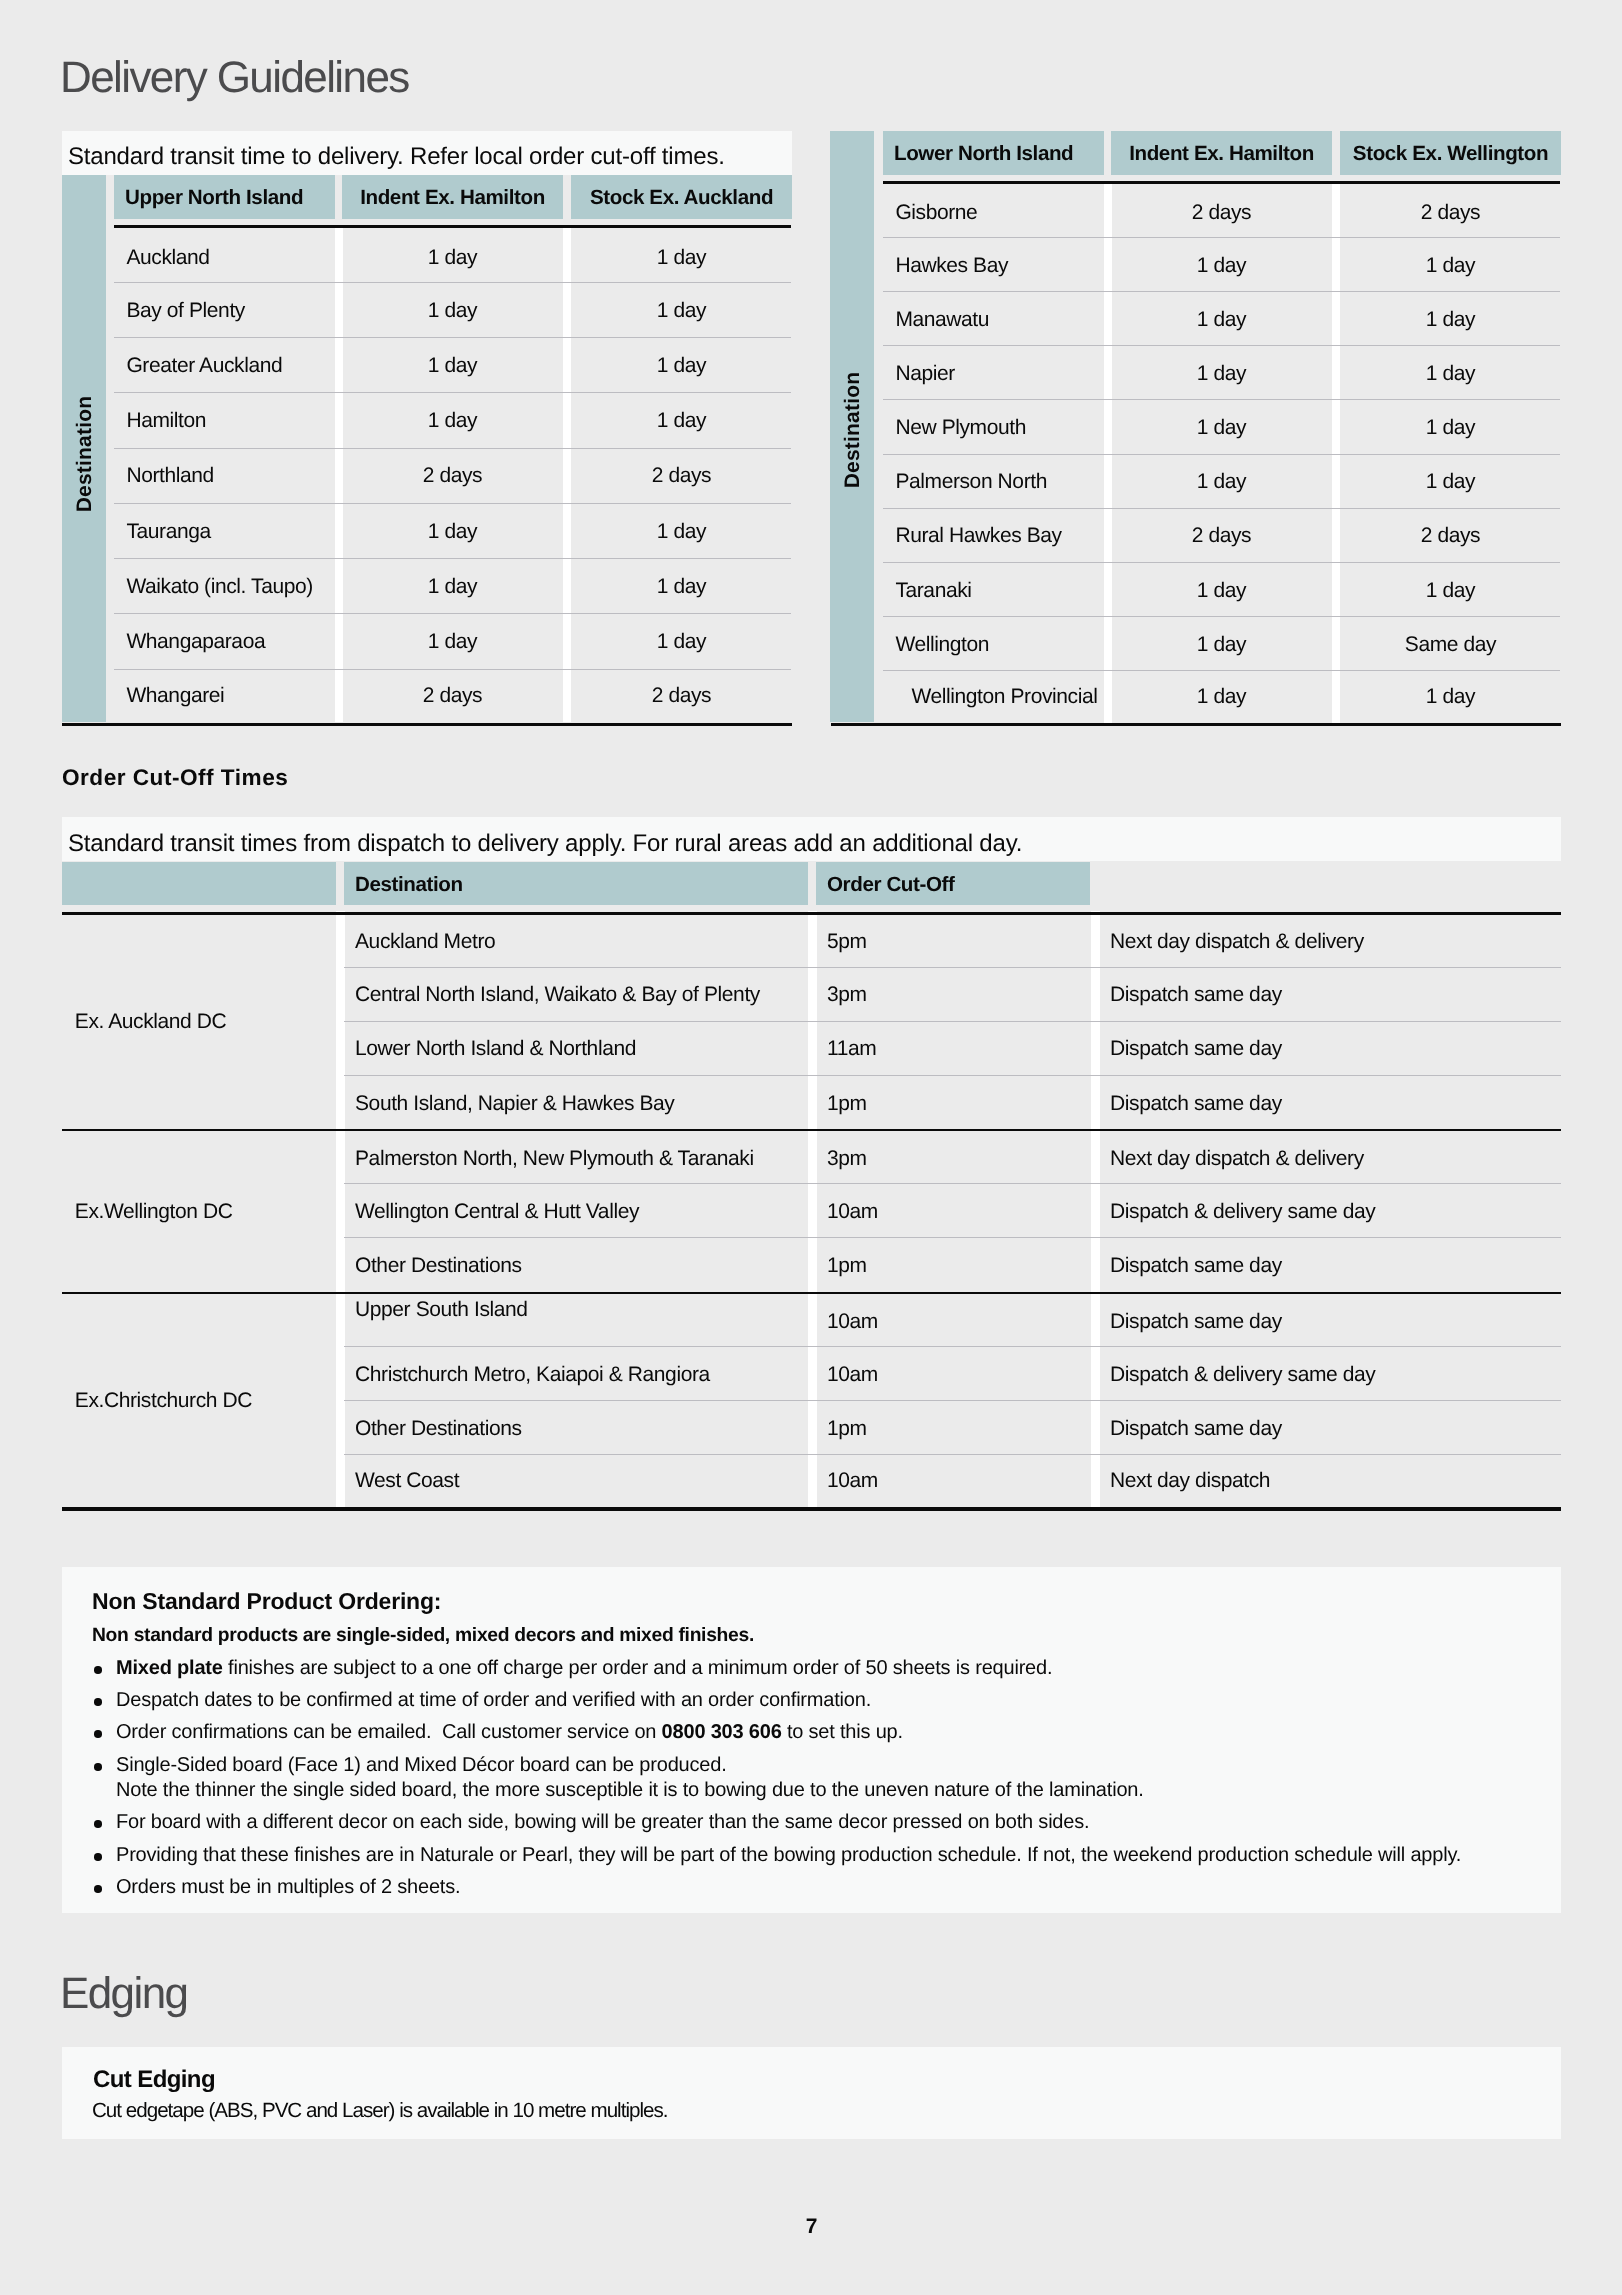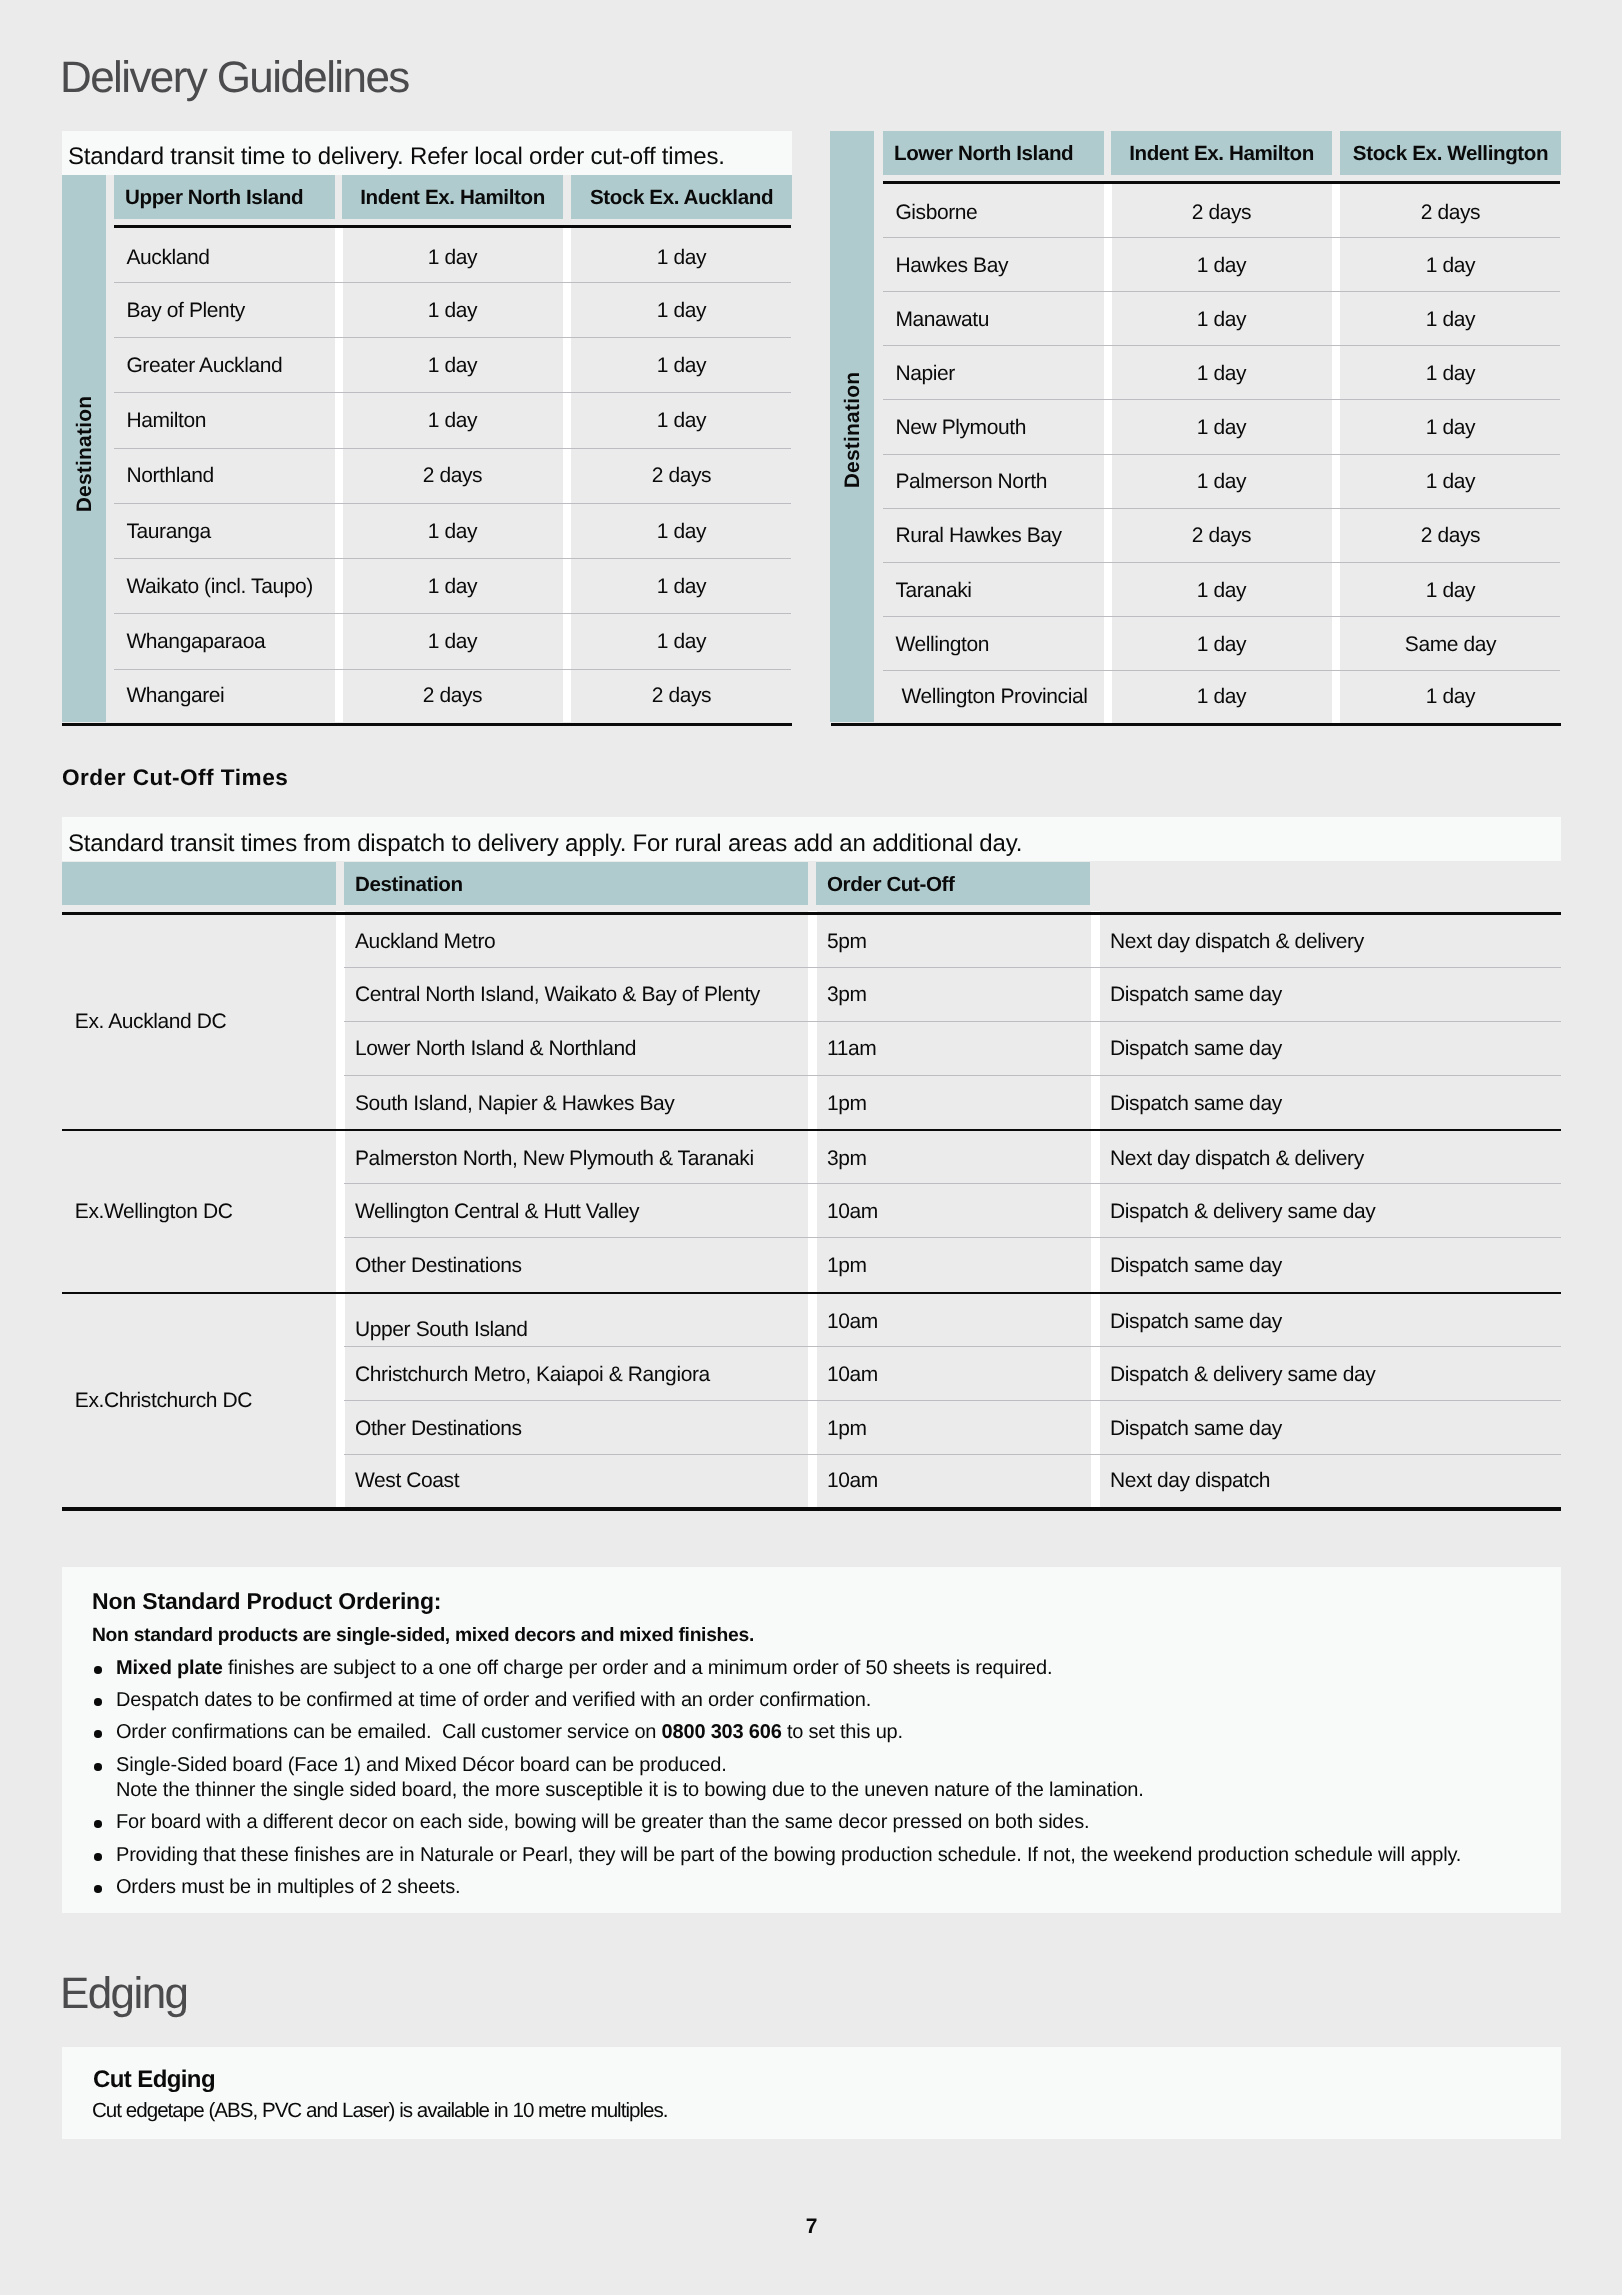--- a/index.html
+++ b/index.html
@@ -133,21 +133,21 @@
       <div class="abs cell cellc" style="left:457px;top:375px;width:221px;height:54px;">2 days</div>
       <div class="abs sep" style="left:0;top:431px;width:677px;"></div>
       <div class="abs cell" style="left:0px;top:430px;width:221px;height:54px;padding-left:12.4px;">Taranaki</div>
       <div class="abs cell cellc" style="left:228px;top:430px;width:221px;height:54px;">1 day</div>
       <div class="abs cell cellc" style="left:457px;top:430px;width:221px;height:54px;">1 day</div>
       <div class="abs sep" style="left:0;top:485px;width:677px;"></div>
       <div class="abs cell" style="left:0px;top:484px;width:221px;height:54px;padding-left:12.4px;">Wellington</div>
       <div class="abs cell cellc" style="left:228px;top:484px;width:221px;height:54px;">1 day</div>
       <div class="abs cell cellc" style="left:457px;top:484px;width:221px;height:54px;">Same day</div>
       <div class="abs sep" style="left:0;top:539px;width:677px;"></div>
-      <div class="abs cell" style="left:6px;top:538px;width:221px;height:51px;padding-left:12.4px;">Wellington Provincial</div>
+      <div class="abs cell" style="left:16px;top:538px;width:221px;height:51px;padding-left:12.4px;">Wellington Provincial</div>
       <div class="abs cell cellc" style="left:228px;top:538px;width:221px;height:51px;">1 day</div>
       <div class="abs cell cellc" style="left:457px;top:538px;width:221px;height:51px;">1 day</div>
       <div class="abs rule" style="left:-52px;top:592px;width:730px;height:2.6px;"></div>
     </div>
 
   <div class="abs h2" style="left:62px;top:767px;">Order Cut-Off Times</div>
   <div class="abs card" style="left:62px;top:817px;width:1499px;height:44px;"></div>
   <div class="abs intro" style="left:68px;top:832px;width:1485px;">Standard transit times from dispatch to delivery apply. For rural areas add an additional day.</div>
   <div class="abs" id="tbl-cutoff" style="left:62px;top:862px;width:1499px;height:650px;">
       <div class="abs gap" style="left:274px;top:49px;width:8.5px;height:596px;"></div>
@@ -181,21 +181,21 @@
       <div class="abs sep" style="left:282px;top:321px;width:1217px;"></div>
       <div class="abs cell" style="left:282px;top:320px;width:464px;height:54px;padding-left:11px;">Wellington Central &amp; Hutt Valley</div>
       <div class="abs cell" style="left:754px;top:320px;width:274px;height:54px;padding-left:11px;">10am</div>
       <div class="abs cell" style="left:1037px;top:320px;width:462px;height:54px;padding-left:11px;">Dispatch &amp; delivery same day</div>
       <div class="abs sep" style="left:282px;top:375px;width:1217px;"></div>
       <div class="abs cell" style="left:282px;top:374px;width:464px;height:54px;padding-left:11px;">Other Destinations</div>
       <div class="abs cell" style="left:754px;top:374px;width:274px;height:54px;padding-left:11px;">1pm</div>
       <div class="abs cell" style="left:1037px;top:374px;width:462px;height:54px;padding-left:11px;">Dispatch same day</div>
       <div class="abs rule" style="left:0;top:430px;width:1499px;height:1.5px;"></div>
       <div class="abs cell" style="left:0px;top:428px;width:274px;height:217px;padding-left:12.8px;">Ex.Christchurch DC</div>
-      <div class="abs cell" style="left:282px;top:432px;width:464px;height:67px;padding-left:11px;">Upper South Island</div>
+      <div class="abs cell" style="left:282px;top:412px;width:464px;height:67px;padding-left:11px;">Upper South Island</div>
       <div class="abs cell" style="left:754px;top:432px;width:274px;height:51px;padding-left:11px;">10am</div>
       <div class="abs cell" style="left:1037px;top:432px;width:462px;height:51px;padding-left:11px;">Dispatch same day</div>
       <div class="abs sep" style="left:282px;top:484px;width:1217px;"></div>
       <div class="abs cell" style="left:282px;top:483px;width:464px;height:54px;padding-left:11px;">Christchurch Metro, Kaiapoi &amp; Rangiora</div>
       <div class="abs cell" style="left:754px;top:483px;width:274px;height:54px;padding-left:11px;">10am</div>
       <div class="abs cell" style="left:1037px;top:483px;width:462px;height:54px;padding-left:11px;">Dispatch &amp; delivery same day</div>
       <div class="abs sep" style="left:282px;top:538px;width:1217px;"></div>
       <div class="abs cell" style="left:282px;top:537px;width:464px;height:54px;padding-left:11px;">Other Destinations</div>
       <div class="abs cell" style="left:754px;top:537px;width:274px;height:54px;padding-left:11px;">1pm</div>
       <div class="abs cell" style="left:1037px;top:537px;width:462px;height:54px;padding-left:11px;">Dispatch same day</div>

